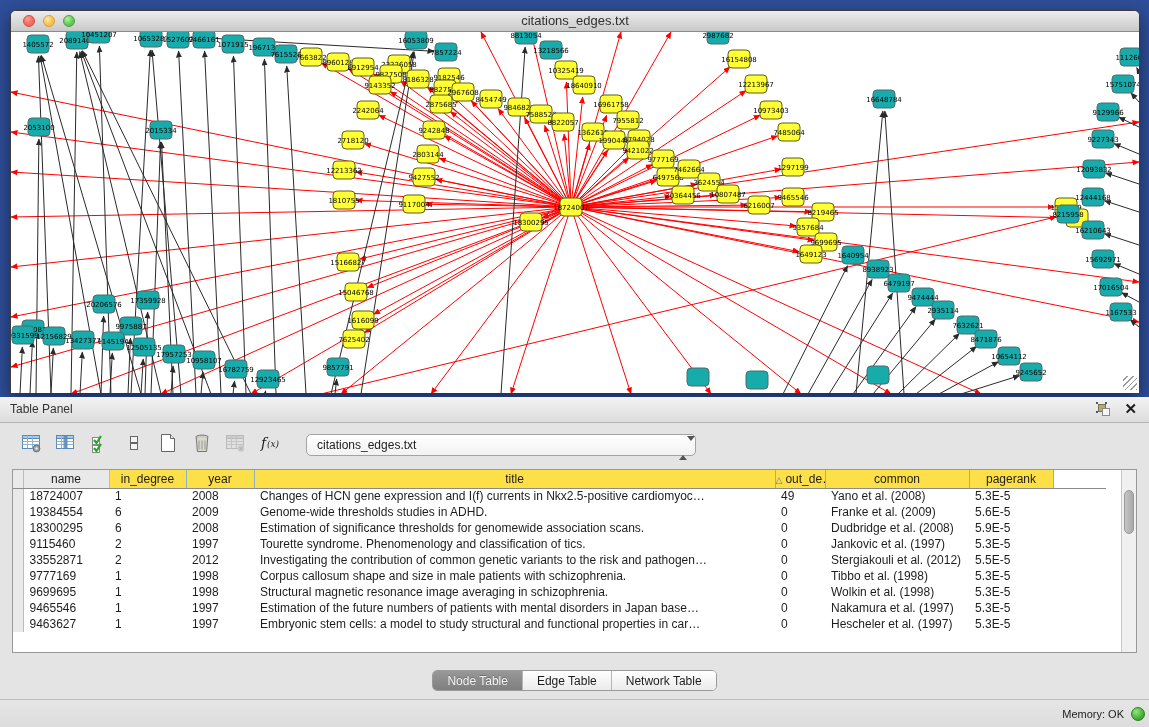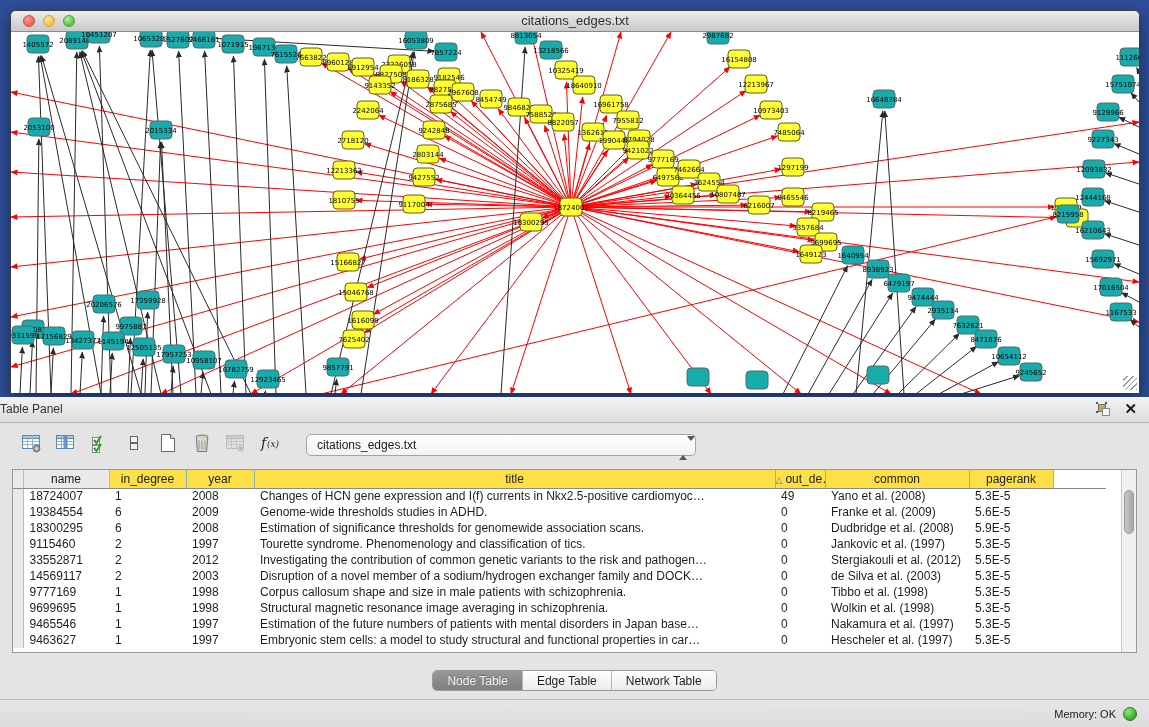--- a/index.html
+++ b/index.html
@@ -28,21 +28,21 @@
   .nlabel { font:7px "DejaVu Sans", sans-serif; text-anchor:middle; fill:#000; }
   .resize-grip { position:absolute; right:2px; bottom:2px; width:14px; height:14px;
     background:repeating-linear-gradient(-45deg,#9a9a9a 0 1px,transparent 1px 4px); }
 
   
   .table-panel { position:relative; width:1149px; height:302px; background:#e4e4e4; }
   .drag-handle { position:absolute; left:50%; top:1px; width:12px; height:4px; margin-left:-6px;
     border-radius:2px; background:#9a9a9a; }
   .panel-titlebar { height:26px; background:linear-gradient(#f3f3f3,#dcdcdc);
     border-bottom:1px solid #b3b3b3; position:relative; }
-  .panel-title { font-size:12px; color:#333; line-height:25px; display:inline-block; }
+  .panel-title { font-size:12px; color:#333; line-height:25px; padding-left:10px; display:inline-block; }
   .panel-actions { position:absolute; right:12px; top:3px; display:flex; gap:12px; align-items:center; }
   .float-btn svg { display:block; }
   .close-btn { font-size:15px; font-weight:bold; color:#1c1c1c; line-height:18px; cursor:default; }
 
   .toolbar { height:44px; display:flex; align-items:center; padding-left:16px; }
   .tool-btn { width:32px; height:28px; border:none; background:transparent; padding:0; margin-right:2px; }
   .tool-btn svg { display:block; margin:auto; }
   .combo { margin-left:18px; width:390px; height:22px; background:linear-gradient(#ffffff,#f2f2f2);
     border:1px solid #a3a3a3; border-radius:5px; position:relative;
     font-size:12px; color:#222; line-height:20px; padding-left:10px; }
@@ -74,21 +74,21 @@
     background:#fff; height:21px;text-align:right; }
   .seg { padding:0 14px; font-size:12px; line-height:20px; color:#1d1d1d;
     background:linear-gradient(#ffffff,#ebebeb); border-right:1px solid #b5b5b5; }
   .seg:last-child { border-right:none; }
   .seg.active { background:linear-gradient(#989898,#7f7f7f); color:#f4f4f4;
     text-shadow:0 -1px 0 rgba(0,0,0,.25); }
 
   
   .statusbar { width:1149px; height:28px; background:linear-gradient(#e6e6e6,#dcdcdc);
     border-top:1px solid #bdbdbd; display:flex; justify-content:flex-end; align-items:center;
-    padding-right:12px; }
+    padding-right:4px; }
   .mem-label { font-size:11px; color:#222; margin-right:7px; }
   .mem-dot { width:14px; height:14px; border-radius:50%;
     background:radial-gradient(circle at 35% 30%,#8fe87b,#3da62e 70%); border:1px solid #2e7d23; }
 </style>
 </head>
 <body>
 
 <div class="desktop">
   <div class="graph-window">
     <div class="titlebar">
@@ -830,31 +830,20 @@
             <td>2</td>
             <td>2012</td>
             <td>Investigating the contribution of common genetic variants to the risk and pathogen…</td>
             <td>0</td>
             <td>Stergiakouli et al. (2012)</td>
             <td>5.5E-5</td>
             <td></td>
           </tr>
           <tr>
             <td class="gut"></td>
-            <td>14569117</td>
-            <td>2</td>
-            <td>2003</td>
-            <td>Disruption of a novel member of a sodium/hydrogen exchanger family and DOCK…</td>
-            <td>0</td>
-            <td>de Silva et al. (2003)</td>
-            <td>5.3E-5</td>
-            <td></td>
-          </tr>
-          <tr>
-            <td class="gut"></td>
             <td>9777169</td>
             <td>1</td>
             <td>1998</td>
             <td>Corpus callosum shape and size in male patients with schizophrenia.</td>
             <td>0</td>
             <td>Tibbo et al. (1998)</td>
             <td>5.3E-5</td>
             <td></td>
           </tr>
           <tr>

